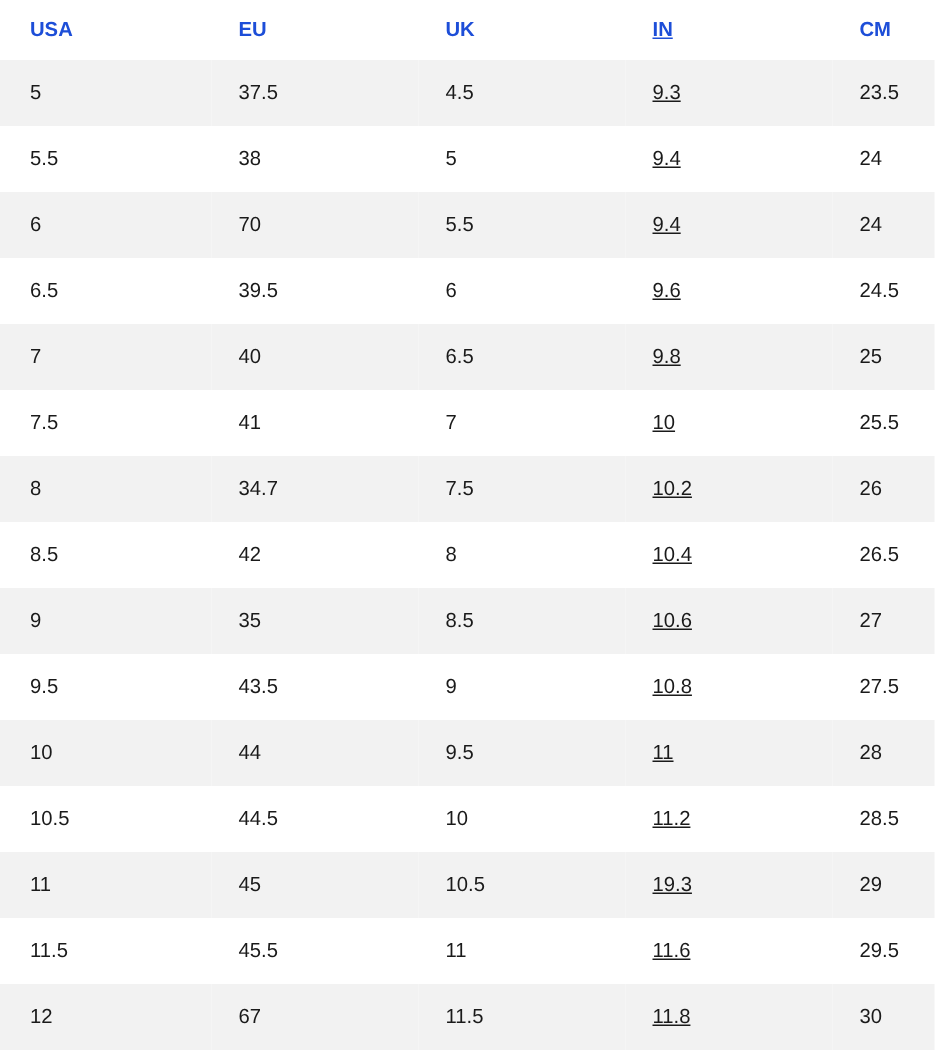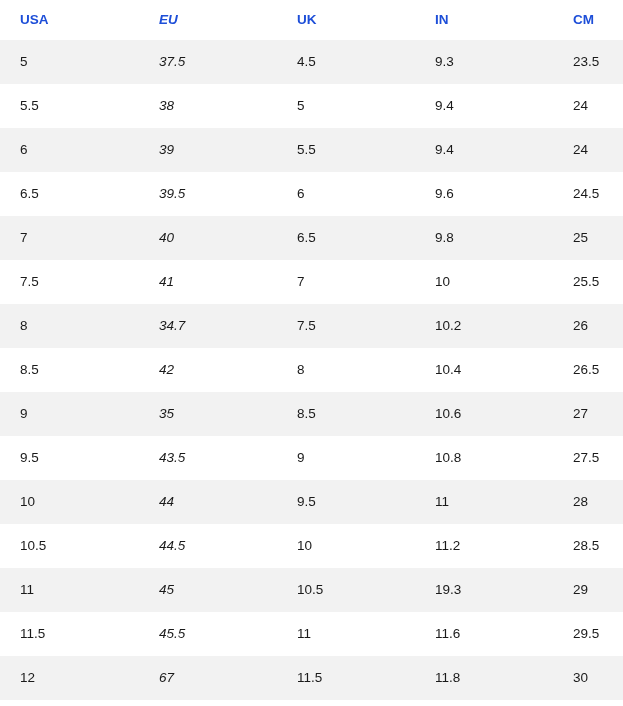--- a/index.html
+++ b/index.html
@@ -42,23 +42,23 @@
     height: 40px;
   }
   table.size-table tbody tr.odd-row td {
     background: #f2f2f2;
   }
   table.size-table tbody tr.even-row td {
     background: #ffffff;
   }
   
   .col-0 { width: 121px; padding-left: 20px !important; }
-  .col-1 { width: 120px; padding-left: 18px !important; font-style: italic; }
+  .col-1 { width: 120px; padding-left: 18px !important; }
   .col-2 { width: 120px; padding-left: 18px !important; margin-top: 24px; }
-  .col-3 { width: 120px; padding-left: 18px !important; }
+  .col-3 { width: 120px; padding-left: 18px !important; text-decoration: underline; }
   .col-4 { width: 121px; padding-left: 18px !important; }
   thead tr th { border-bottom: none; }
 </style>
 </head>
 <body>
 
 <div class="size-table-wrap">
   <table class="size-table">
     <thead>
       <tr>
@@ -79,21 +79,21 @@
       </tr>
       <tr class="even-row">
         <td class="col-0">5.5</td>
         <td class="col-1">38</td>
         <td class="col-2">5</td>
         <td class="col-3">9.4</td>
         <td class="col-4">24</td>
       </tr>
       <tr class="odd-row">
         <td class="col-0">6</td>
-        <td class="col-1">39</td>
+        <td class="col-1">70</td>
         <td class="col-2">5.5</td>
         <td class="col-3">9.4</td>
         <td class="col-4">24</td>
       </tr>
       <tr class="even-row">
         <td class="col-0">6.5</td>
         <td class="col-1">39.5</td>
         <td class="col-2">6</td>
         <td class="col-3">9.6</td>
         <td class="col-4">24.5</td>

